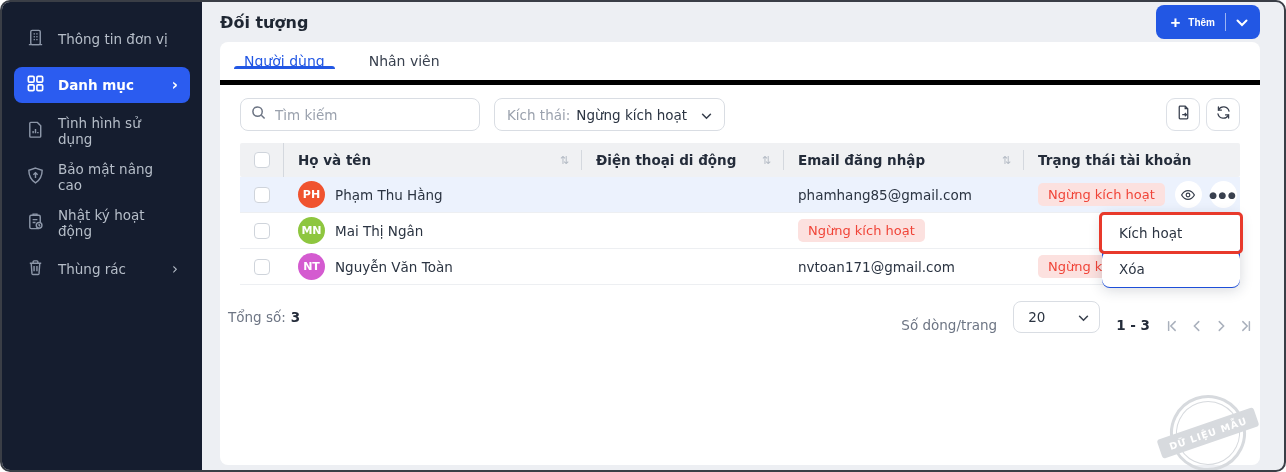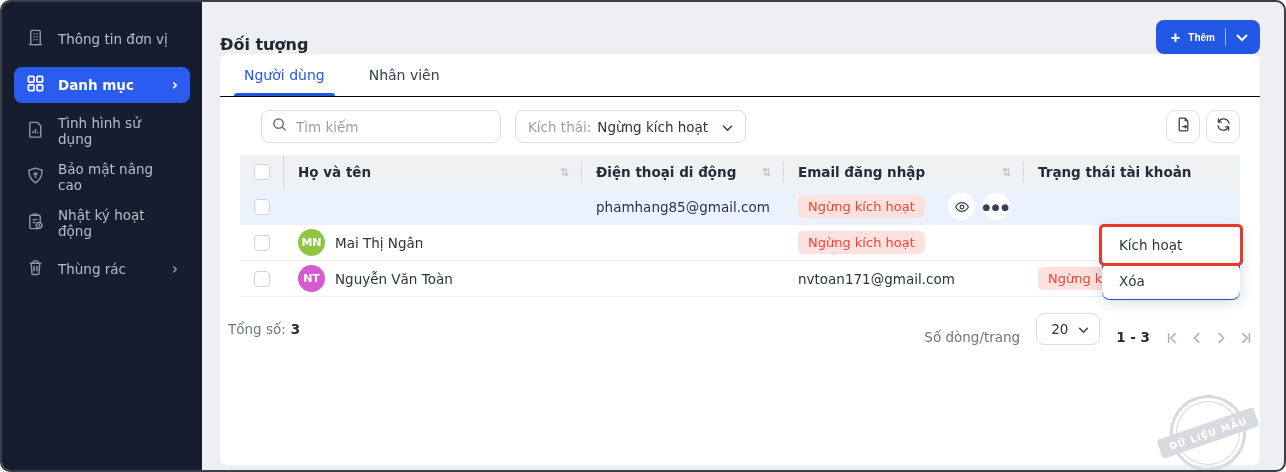--- a/index.html
+++ b/index.html
@@ -14,43 +14,43 @@
   .side-item {
     display:flex; align-items:center; gap:13px; height:36px; margin:5px 12px;
     padding:0 12px; border-radius:8px; color:#b6bec9; font-size:13.5px; cursor:pointer;
   }
   .side-item svg { stroke:#8d97a9; }
   .side-item.active { background:#2b5cf0; color:#fff; font-weight:bold; }
   .side-item.active svg { stroke:#fff; }
   .side-item .chev { margin-left:auto; font-size:15px; color:inherit; line-height:1; }
   
   .main { flex:1; display:flex; flex-direction:column; min-width:0; }
-  .page-header { height:52px; display:flex; align-items:flex-end; padding:0 24px 0 18px; }
+  .page-header { height:40px; display:flex; align-items:center; padding:0 24px 0 18px; }
   .page-title { font-size:16px; font-weight:bold; color:#1f2733; }
   .add-btn {
     margin-left:auto; height:34px; background:#2257e4; border:none; border-radius:8px;
     color:#fff; display:flex; align-items:center; padding:0 12px 0 14px; cursor:pointer;
   }
   .add-btn .plus { font-size:17px; font-weight:bold; margin-right:8px; line-height:1; }
   .add-btn .lbl { font-size:10px; font-weight:bold; }
   .add-btn .sep { width:1px; height:18px; background:rgba(255,255,255,.55); margin:0 10px; }
   
   .card {
     position:relative; flex:1; background:#fff; margin:0 24px 5px 18px;
     border-radius:8px; display:flex; flex-direction:column;
   }
-  .tabs { display:flex; gap:36px; padding:0 20px; border-bottom:1px solid #000000; height:43px; }
+  .tabs { display:flex; gap:36px; padding:0 20px; border-bottom:5px solid #000000; height:43px;align-items:center; }
   .tab { display:flex; align-items:center; font-size:14px; color:#39414f; cursor:pointer; position:relative; padding:0 4px; }
   .tab.active { color:#2257e4; font-weight:500; }
   .tab.active::after { content:""; position:absolute; left:-6px; right:-6px; bottom:0; height:3px; background:#2257e4; border-radius:3px 3px 0 0; }
   
   .toolbar { display:flex; align-items:center; padding:13px 20px 10px; gap:14px; }
   .search-box {
     width:240px; height:33px; border:1px solid #d9dde3; border-radius:8px;
-    display:flex; align-items:center; padding:0 10px; gap:9px; background:#fff;margin-left:21px;
+    display:flex; align-items:center; padding:0 10px; gap:9px; background:#fff;
   }
   .search-box input { border:none; outline:none; font-size:13.5px; color:#2b3442; width:100%; font-family:inherit; background:transparent; }
   .search-box input::placeholder { color:#9aa1ad; }
   .filter-box {
     height:33px; border:1px solid #d9dde3; border-radius:8px; background:#fff;
     display:flex; align-items:center; padding:0 12px; gap:6px; cursor:pointer;
   }
   .filter-box .flbl { font-size:13.5px; color:#9aa1ad; }
   .filter-box .fval { font-size:13.5px; color:#2b3442; }
   .filter-box svg { margin-left:8px; }
@@ -76,21 +76,21 @@
   .row-actions { margin-left:auto; display:flex; gap:8px; padding-right:2px; }
   .act-circle { width:27px; height:27px; border-radius:50%; background:#fff; display:flex; align-items:center; justify-content:center; cursor:pointer; color:#39404e; }
   .dots { font-size:9px; letter-spacing:1.5px; color:#39404e; }
   
   .tfoot { display:flex; align-items:center; padding:16px 8px; font-size:13.5px; }
   .total-lbl { color:#6d7584; }
   .total-val { color:#242c3a; font-weight:bold; margin-left:5px; }
   .foot-right { margin-left:auto; display:flex; align-items:flex-end; gap:16px; }
   .rpp-lbl { color:#6d7584; }
   .page-size {
-    width:64px; height:32px; border:1px solid #d9dde3; border-radius:8px; background:#fff;
+    width:87px; height:32px; border:1px solid #d9dde3; border-radius:8px; background:#fff;
     display:flex; align-items:center; justify-content:space-between; padding:0 10px 0 14px;
     color:#2b3442; cursor:pointer;
   }
   .range { color:#242c3a; font-weight:bold; }
   .pager { display:flex; gap:10px; align-items:center; }
   .pg-btn { color:#a9b0bc; display:flex; align-items:center; cursor:pointer; }
   
   .menu {
     position:absolute; top:172px; right:20px; width:138px; background:#1d4ed8;
     border-radius:8px; box-shadow:0 2px 14px rgba(25,39,63,.18); z-index:30; padding:1px 0;
@@ -255,20 +255,24 @@
           </div>
           <div class="cell">
             <span>Trạng thái tài khoản</span>
           </div>
         </div>
 
         <div class="trow tr selected">
           <div class="cell ckwrap">
               <div class="ck"></div>
             </div>
+          <div class="cell">
+            <span class="avatar" style="background: rgb(240, 83, 47);">PH</span>
+            <span>Phạm Thu Hằng</span>
+          </div>
           <div class="cell"></div>
           <div class="cell">phamhang85@gmail.com</div>
           <div class="cell">
             <span class="badge">Ngừng kích hoạt</span>
             <span class="row-actions">
               <span class="act-circle">
                   <svg width="16" height="16" viewBox="0 0 20 20" fill="none" stroke="#39404e" stroke-width="1.5">
                     <path d="M2 10s3-5.5 8-5.5S18 10 18 10s-3 5.5-8 5.5S2 10 2 10z"></path>
                     <circle cx="10" cy="10" r="2.3"></circle>
                   </svg>

